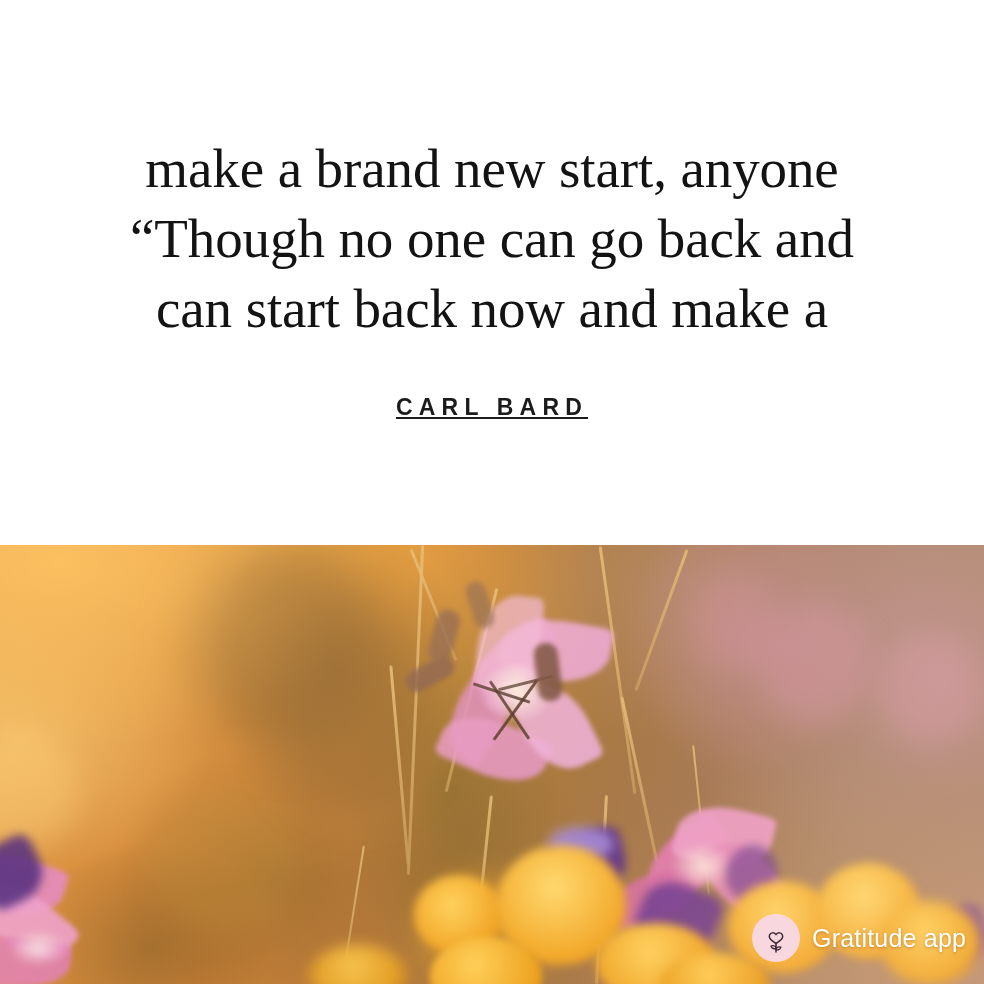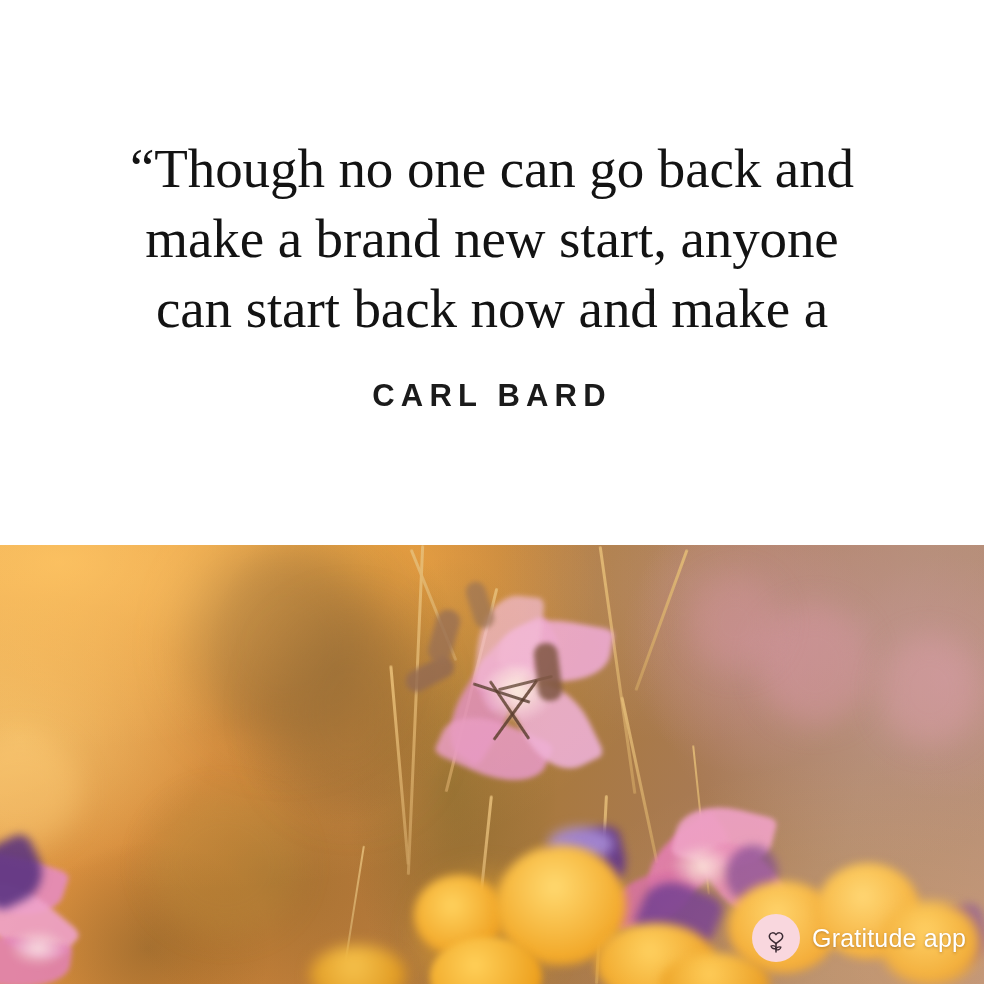--- a/index.html
+++ b/index.html
@@ -44,27 +44,28 @@
     font-family: "Liberation Serif", "DejaVu Serif", serif;
     font-size: 55px;
     line-height: 70px;
     color: #131313;
     letter-spacing: -0.1px;
     font-weight: 400;
   }
   .quote-line { display: block; white-space: nowrap; }
 
   .attribution {
-    margin-top: 34px;
+    margin-top: 50px;
     font-family: "Liberation Sans", sans-serif;
-    font-size: 31px;
+    font-size: 23px;
     font-weight: 700;
     letter-spacing: 6.2px;
     color: #1b1b1b;
     text-align: center;
+    text-decoration: underline;
   }
 
   
   .photo {
     position: absolute;
     left: 0;
     top: 545px;
     width: 984px;
     height: 439px;
     overflow: hidden;
@@ -164,22 +165,22 @@
   }
 </style>
 </head>
 <body>
 
 <div class="card">
 
   <div class="quote-panel">
 
     <div class="quote-text">
+      <span class="quote-line">make a brand new start, anyone</span>
       <span class="quote-line">“Though no one can go back and</span>
-      <span class="quote-line">make a brand new start, anyone</span>
       <span class="quote-line">can start back now and make a</span>
     </div>
 
     <div class="attribution">CARL BARD</div>
   </div>
 
   <div class="photo">
 
     <div class="layer bg-base"></div>
     <div class="layer glow-tl"></div>

